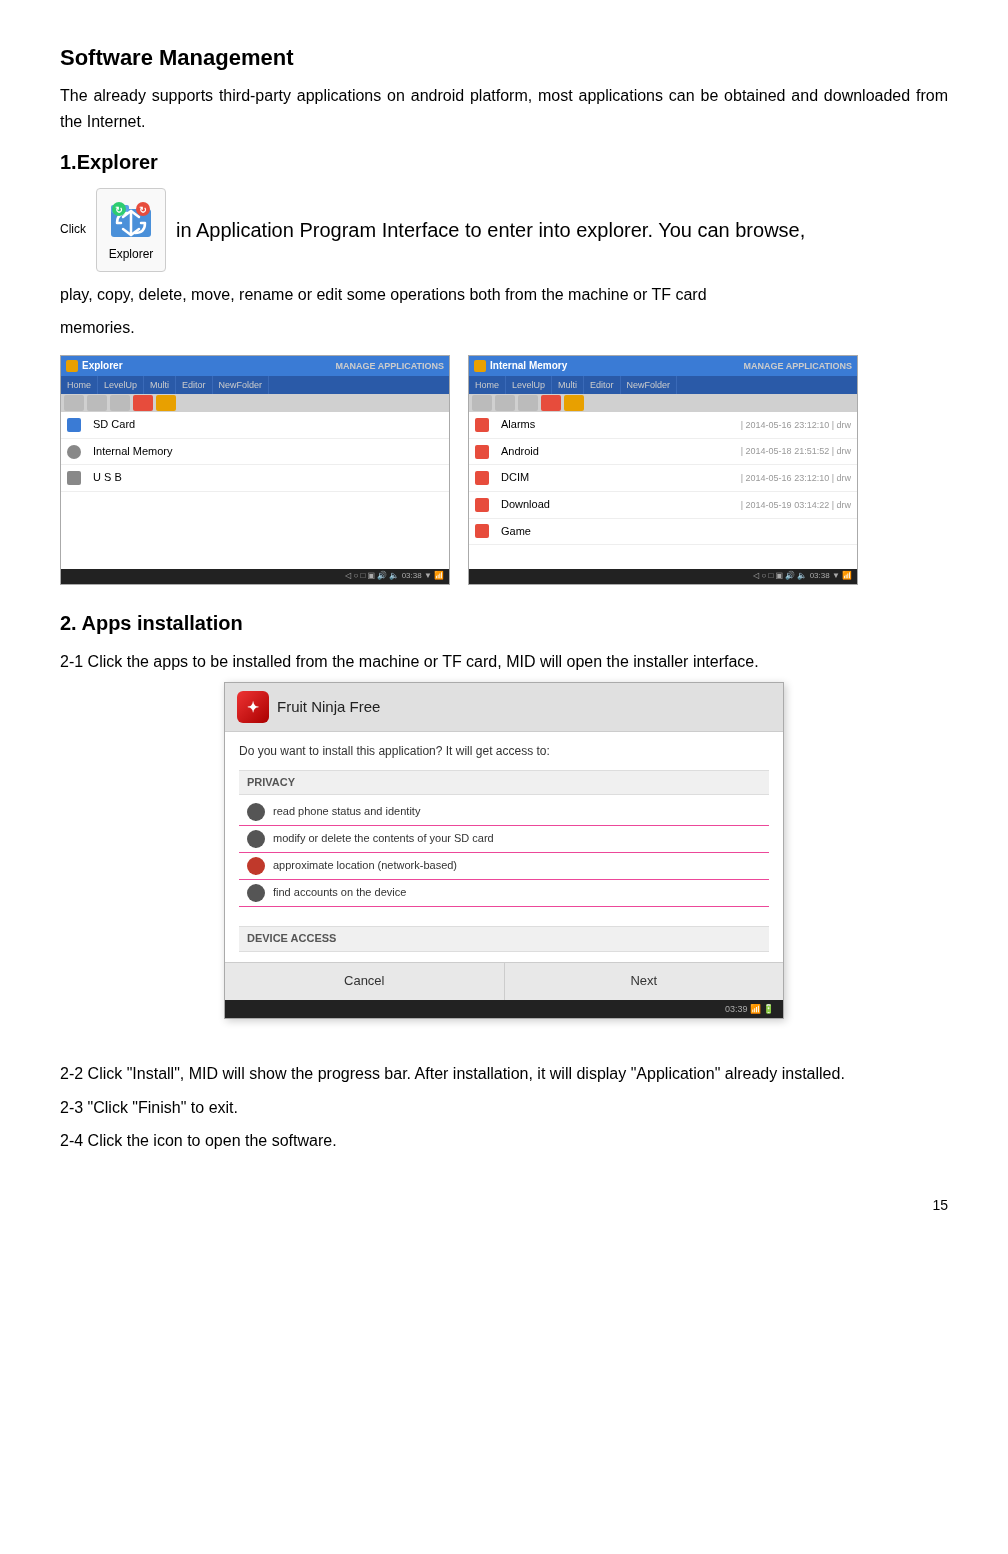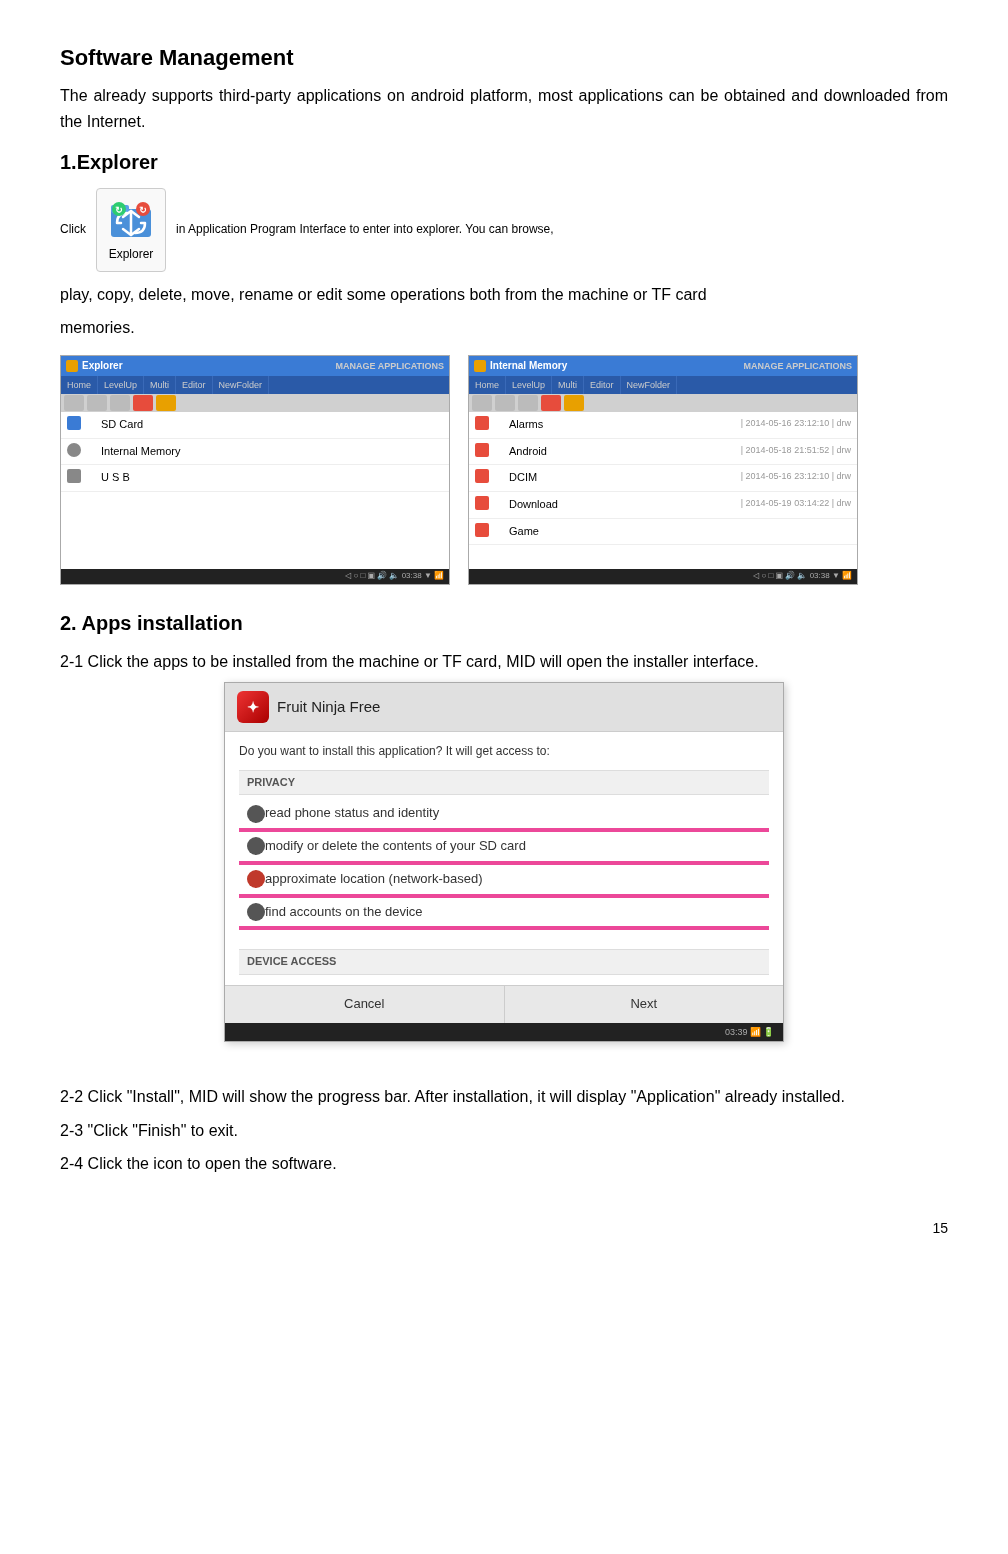--- a/index.html
+++ b/index.html
@@ -53,21 +53,21 @@
       display: flex;
       align-items: center;
       justify-content: center;
     }
     .explorer-icon-label {
       font-size: 12px;
       margin-top: 2px;
     }
     .explorer-intro-text {
       flex: 1;
-      font-size: 12px;
+      font-size: 20px;
       text-align: justify;
     }
     .play-copy-text {
       font-size: 16px;
       text-align: justify;
       margin-bottom: 8px;
     }
     .memories-text {
       font-size: 16px;
       margin-bottom: 14px;
@@ -119,22 +119,22 @@
       background: #d0d0d0;
       display: flex;
       gap: 3px;
       padding: 1px 3px;
     }
     .inner-tool {
       width: 20px; height: 16px; background: #bbb; border-radius: 2px; display:inline-block;
     }
     .inner-list-item {
       display: flex;
-      align-items: flex-start;
-      gap: 20px;
+      align-items: center;
+      gap: 12px;
       padding: 4px 6px;
       border-bottom: 1px solid #eee;
       font-size: 11px;
     }
     .inner-list-meta {
       font-size: 9px;
       color: #999;
       margin-left: auto;
     }
     .inner-statusbar {
@@ -190,24 +190,25 @@
       font-size: 11px;
       font-weight: bold;
       color: #555;
       border-top: 1px solid #ddd;
       border-bottom: 1px solid #ddd;
       margin-bottom: 4px;
     }
     .install-perm-item {
       display: flex;
       align-items: center;
+      gap: 8px;
       padding: 4px 8px;
-      font-size: 13px;
+      font-size: 11px;
       color: #333;
-      border-bottom: 4px solid #ec4899;
+      border-bottom: 1px solid #ec4899;
     }
     .install-perm-icon {
       width: 18px; height: 18px;
       background: #888;
       border-radius: 50%;
       display:inline-block;
       flex-shrink: 0;
     }
     .install-section-label2 {
       background: #f0f0f0;

